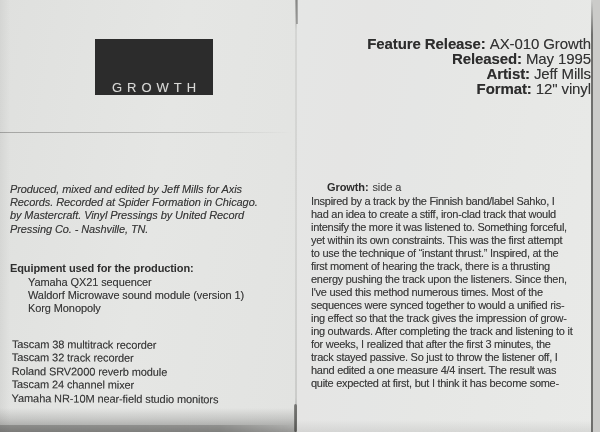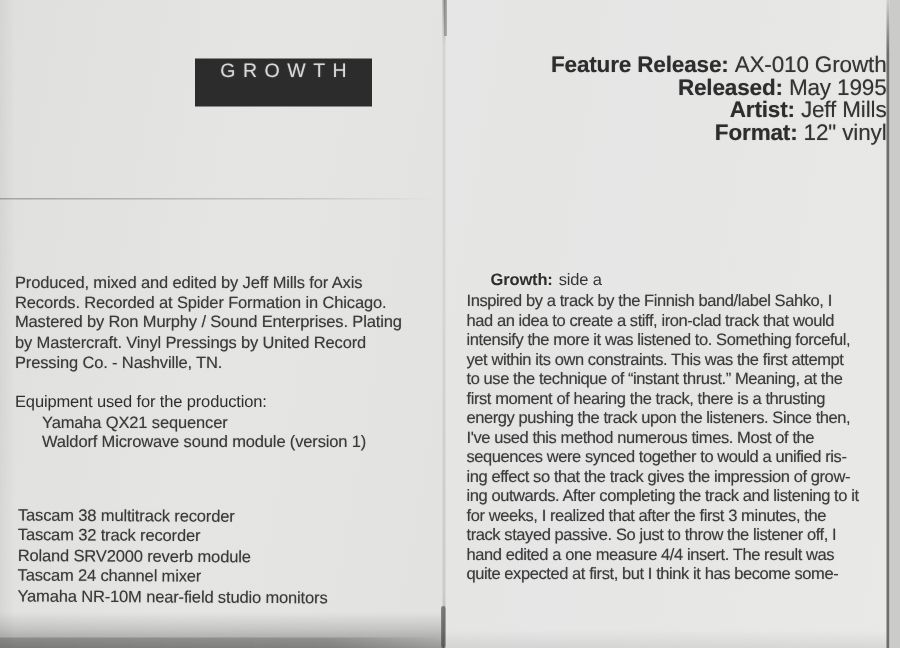--- a/index.html
+++ b/index.html
@@ -10,42 +10,42 @@
     overflow: hidden;
     background: linear-gradient(100deg, #dfe0de 0%, #e5e6e4 28%, #e2e3e1 55%, #e7e8e6 100%);
     font-family: "Liberation Sans", sans-serif;
     color: #3a3a3a;
   }
   .scan * { box-sizing: border-box; }
   .abs { position: absolute; }
 
   
   .title-box {
-    left: 95px; top: 39px; width: 118px; height: 32px;
+    left: 95px; top: 39px; width: 118px; height: 56px;
     background: #2c2c2c;
-    display: flex; align-items: flex-start; justify-content: center; margin-left: 35px;
+    display: flex; align-items: flex-end; justify-content: center;
   }
   .title-box span {
     color: #d8d8d6;
     font-size: 13px;
     letter-spacing: 5px;
     margin-right: -5px;
     text-shadow: 0 0 1px rgba(255,255,255,0.35);
   }
   .divider {
     left: 0; top: 132px; width: 292px; height: 1px;
     background: linear-gradient(to right, rgba(115,115,113,0.55), rgba(115,115,113,0.3) 65%, rgba(115,115,113,0));
   }
   .credits {
     left: 10px; top: 183px; width: 285px;
-    font-size: 11px; line-height: 13.2px; letter-spacing: -0.1px;
+    font-size: 11px; line-height: 13.2px; letter-spacing: -0.1px; font-style: italic;
   }
   .equip-heading {
     left: 10px; top: 262px; width: 285px;
-    font-size: 11px; font-weight: normal; color: #2e2e2e;
+    font-size: 11px; font-weight: bold; color: #2e2e2e;
     letter-spacing: -0.1px;
   }
   .equip-list {
     left: 28px; top: 275.5px; width: 285px;
     font-size: 11px; line-height: 13.4px; letter-spacing: -0.1px;
   }
   .gear-list {
     left: 12px; top: 338px; width: 285px;
     font-size: 11px; line-height: 13.4px; letter-spacing: -0.1px;
     transform: rotate(0.35deg); transform-origin: left top;
@@ -126,30 +126,30 @@
 
   <div class="abs title-box">
     <span>GROWTH</span>
   </div>
 
   <div class="abs divider"></div>
 
   <div class="abs credits">
       <div class="line">Produced, mixed and edited by Jeff Mills for Axis</div>
       <div class="line">Records. Recorded at Spider Formation in Chicago.</div>
-      <div class="line">Mastered by Ron Murphy / Sound Enterprises. Plating</div>
       <div class="line">by Mastercraft. Vinyl Pressings by United Record</div>
       <div class="line">Pressing Co. - Nashville, TN.</div>
     </div>
 
   <div class="abs equip-heading">Equipment used for the production:</div>
 
   <div class="abs equip-list">
       <div class="line">Yamaha QX21 sequencer</div>
       <div class="line">Waldorf Microwave sound module (version 1)</div>
+      <div class="line">Korg Monopoly</div>
     </div>
 
   <div class="abs gear-list">
       <div class="line">Tascam 38 multitrack recorder</div>
       <div class="line">Tascam 32 track recorder</div>
       <div class="line">Roland SRV2000 reverb module</div>
       <div class="line">Tascam 24 channel mixer</div>
       <div class="line">Yamaha NR-10M near-field studio monitors</div>
     </div>
 
@@ -164,21 +164,21 @@
 
   <div class="abs track-heading">
     <span class="lbl">Growth:</span><span class="val">side a</span>
   </div>
 
   <div class="abs description">
       <div class="line">Inspired by a track by the Finnish band/label Sahko, I</div>
       <div class="line">had an idea to create a stiff, iron-clad track that would</div>
       <div class="line">intensify the more it was listened to. Something forceful,</div>
       <div class="line">yet within its own constraints. This was the first attempt</div>
-      <div class="line">to use the technique of “instant thrust.” Meaning, at the</div>
+      <div class="line">to use the technique of “instant thrust.” Inspired, at the</div>
       <div class="line">first moment of hearing the track, there is a thrusting</div>
       <div class="line">energy pushing the track upon the listeners. Since then,</div>
       <div class="line">I've used this method numerous times. Most of the</div>
       <div class="line">sequences were synced together to would a unified ris-</div>
       <div class="line">ing effect so that the track gives the impression of grow-</div>
       <div class="line">ing outwards. After completing the track and listening to it</div>
       <div class="line">for weeks, I realized that after the first 3 minutes, the</div>
       <div class="line">track stayed passive. So just to throw the listener off, I</div>
       <div class="line">hand edited a one measure 4/4 insert. The result was</div>
       <div class="line">quite expected at first, but I think it has become some-</div>

